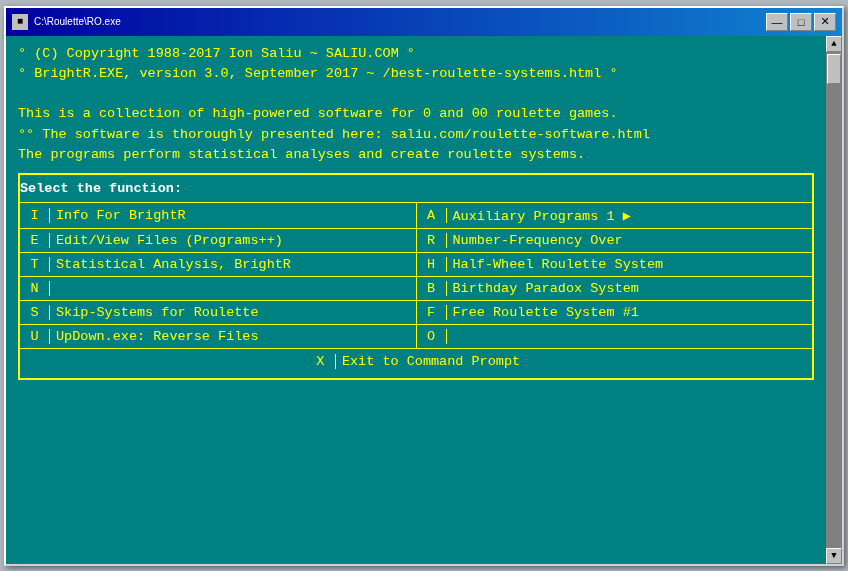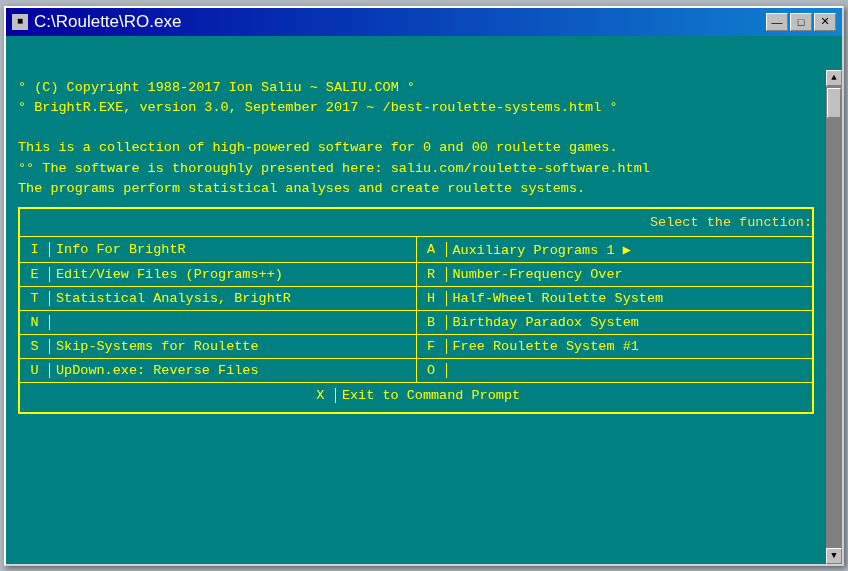--- a/index.html
+++ b/index.html
@@ -44,21 +44,21 @@
       display: flex;
       align-items: center;
       justify-content: center;
       font-size: 10px;
       color: #000;
       flex-shrink: 0;
     }
 
     .title-bar-text {
       color: white;
-      font-size: 17px;
+      font-size: 10px;
       font-family: 'Segoe UI', Arial, sans-serif;
       flex: 1;
     }
 
     .title-bar-buttons {
       display: flex;
       gap: 2px;
     }
 
     .title-btn {
@@ -74,21 +74,20 @@
       font-size: 11px;
       font-family: Arial, sans-serif;
       color: #000;
       cursor: pointer;
     }
 
     .content {
       flex: 1;
       display: flex;
       overflow: hidden;
-      margin-top: 34px;
     }
 
     .terminal {
       flex: 1;
       background: #008080;
       color: #ffff00;
       font-family: 'Courier New', Courier, monospace;
       font-size: 13.5px;
       padding: 8px 12px;
       overflow: hidden;
@@ -140,23 +139,24 @@
       line-height: 1.5;
     }
 
     .menu-box {
       border: 2px solid #ffff00;
       margin-top: 8px;
       padding: 4px 0;
     }
 
     .menu-title {
-      text-align: right;
+      text-align: left;
       padding: 2px 0 6px 0;
-      color: #fde047;
+      color: #ffffff;
+      font-weight: bold;
     }
 
     .menu-row {
       display: flex;
       border-top: 1px solid #ffff00;
     }
 
     .menu-cell {
       display: flex;
       align-items: center;

